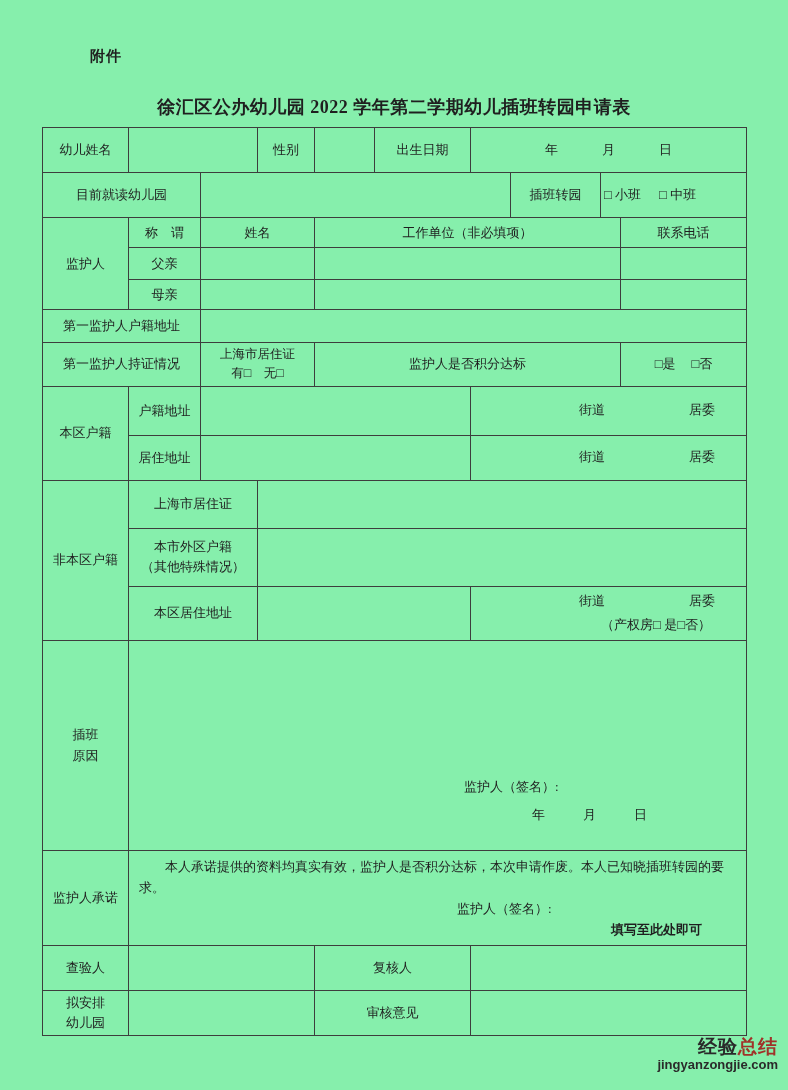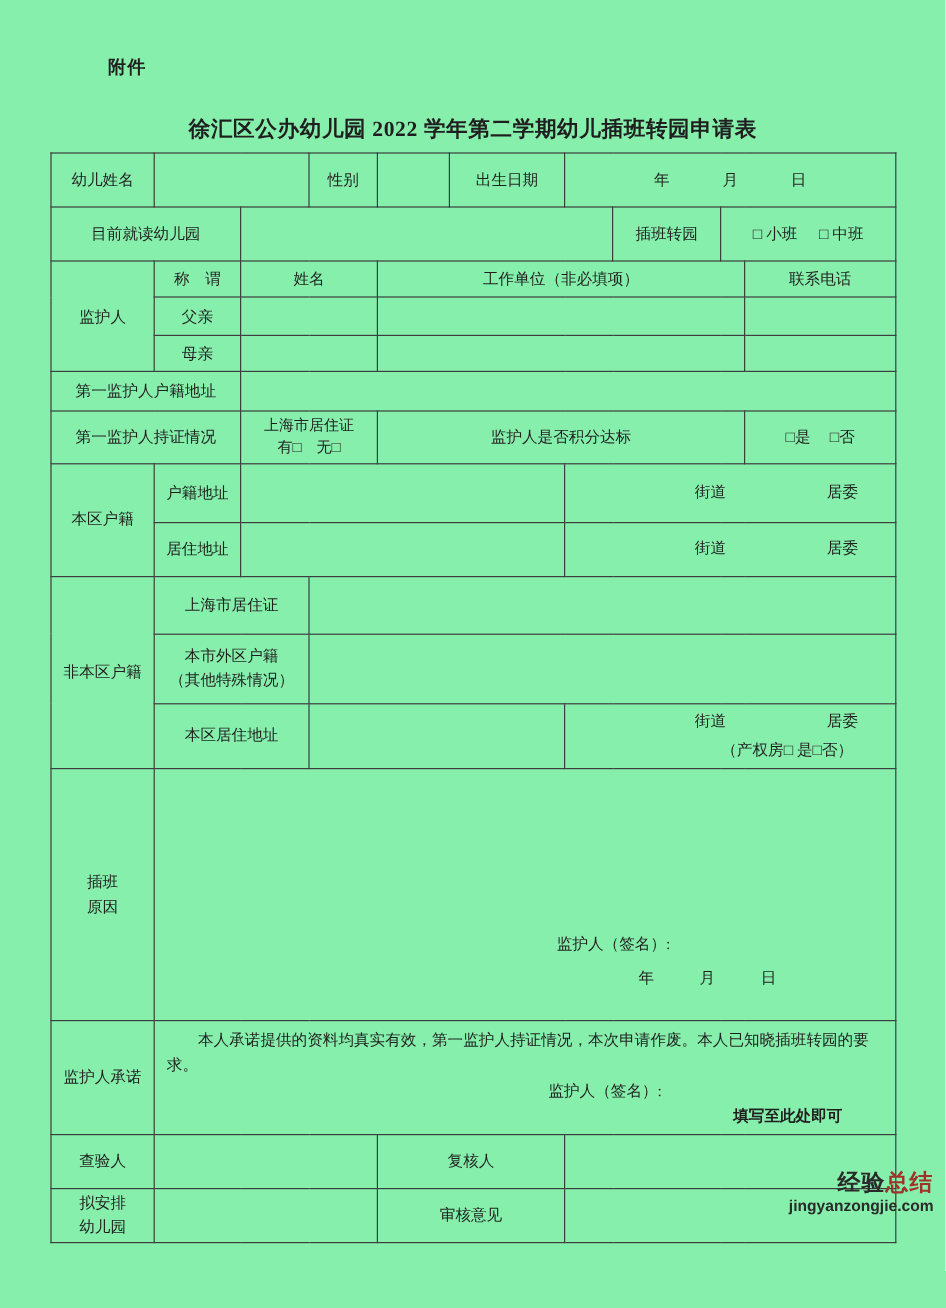--- a/index.html
+++ b/index.html
@@ -33,37 +33,37 @@
   .r1  { height:45px; }  .r2  { height:45px; }
   .r3  { height:30px; }  .r4  { height:32px; }
   .r5  { height:30px; }  .r6  { height:33px; }
   .r7  { height:40px; }  .r8  { height:49px; }
   .r9  { height:45px; }  .r10 { height:48px; }
   .r11 { height:58px; }  .r12 { height:47px; }
   .r13 { height:210px; } .r14 { height:95px; }
   .r15 { height:45px; }  .r16 { height:45px; }
 
   .date3 { display:flex; justify-content:center; gap:44px; }
-  .gap18 { display:flex; justify-content:center; gap:18px; }
+  .gap18 { display:flex; justify-content:flex-start; gap:18px; }
   .gap14 { display:flex; justify-content:center; gap:16px; }
   .spread { display:flex; justify-content:space-between; padding-left:105px; padding-right:28px; line-height:1.9; }
   .spread3 { display:flex; justify-content:flex-end; padding-left:18px; padding-right:32px; line-height:1.9; }
   .cert-small { font-size:12.5px; }
 
   .reason-cell { vertical-align:bottom; text-align:left; }
   .reason-sign { margin-left:332px; margin-bottom:10px; }
   .reason-date { margin-left:400px; display:flex; gap:38px; margin-bottom:24px; }
 
   .promise-cell { text-align:left; vertical-align:middle; padding:4px 10px; }
   .promise-text { text-indent:2em; line-height:21px; text-align:left; }
   .promise-sign { margin-left:318px; line-height:21px; }
   .promise-note { text-align:right; padding-right:34px; font-weight:bold; line-height:22px; }
 
   .watermark {
-    position:absolute; right:10px; top:976px;
+    position:absolute; right:10px; top:1036px;
     text-align:right; line-height:1.15;
     font-family:"Liberation Sans","DejaVu Sans",sans-serif;
   }
   .wm-brand { font-size:19px; font-weight:bold; color:#2a2a2a; letter-spacing:1px; }
   .wm-red { color:#a03229; }
   .wm-site { font-size:13px; font-weight:bold; color:#2a2a2a; }
 </style>
 </head>
 <body>
 
@@ -209,21 +209,21 @@
           <span>年</span>
           <span>月</span>
           <span>日</span>
         </div>
       </td>
     </tr>
 
     <tr class="r14">
       <td>监护人承诺</td>
       <td colspan="9" class="promise-cell">
-        <div class="promise-text">本人承诺提供的资料均真实有效，第一监护人持证情况，本次申请作废。本人已知晓插班转园的要求。</div>
+        <div class="promise-text">本人承诺提供的资料均真实有效，监护人是否积分达标，本次申请作废。本人已知晓插班转园的要求。</div>
         <div class="promise-sign">监护人（签名）:</div>
         <div class="promise-note">填写至此处即可</div>
       </td>
     </tr>
 
     <tr class="r15">
       <td>查验人</td>
       <td colspan="3"></td>
       <td colspan="2">复核人</td>
       <td colspan="4"></td>

